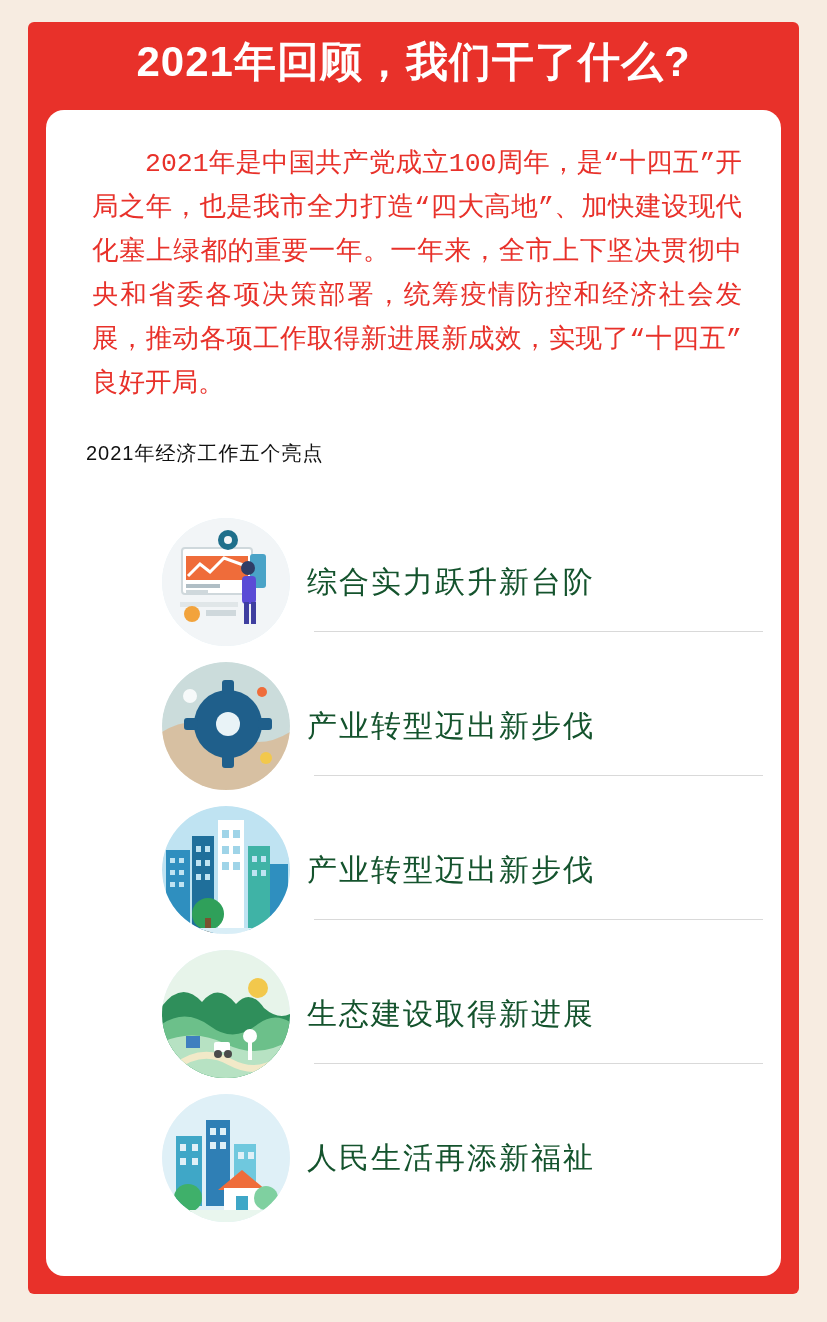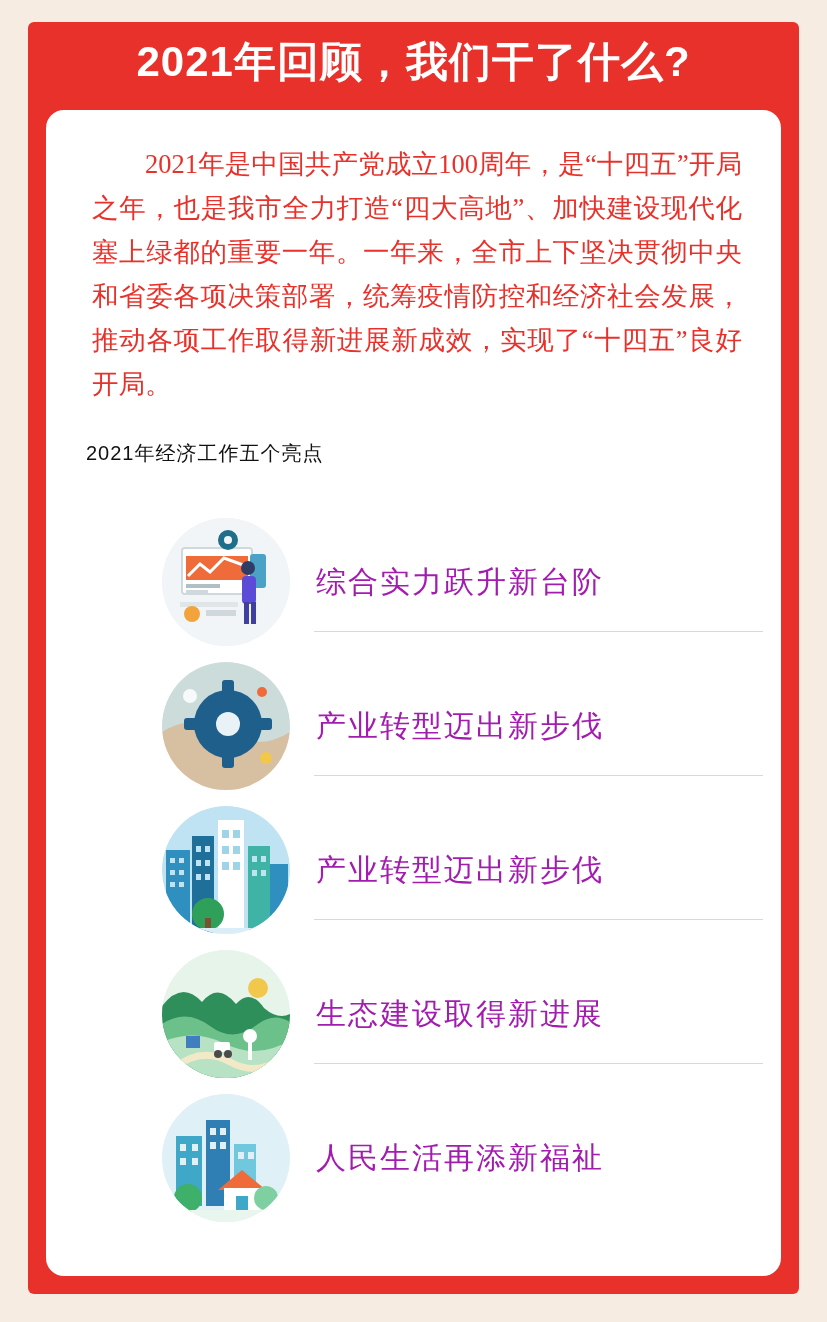--- a/index.html
+++ b/index.html
@@ -63,21 +63,21 @@
   .intro {
     position: absolute;
     left: 46px;
     top: 32px;
     width: 650px;
     color: #e8312a;
     font-size: 26.5px;
     line-height: 44px;
     text-indent: 53px;
     text-align: justify;
-    font-family: Liberation Serif, serif;
+    font-family: Liberation Mono, monospace;
   }
   .section-title {
     position: absolute;
     left: 40px;
     top: 330px;
     font-size: 20px;
     color: #111111;
     letter-spacing: 1px;
     font-family: "Liberation Sans", sans-serif;
   }
@@ -98,23 +98,23 @@
     height: 128px;
     border-radius: 50%;
     margin-left: 116px;
     flex: 0 0 auto;
     overflow: hidden;
     position: relative;
     background: #eaf4f8;
   }
   .thumb svg { display: block; }
   .item-label {
-    margin-left: 26px;
+    margin-left: 17px;
     font-size: 30px;
-    color: #a21caf;
+    color: #14532d;
     letter-spacing: 2px;
     white-space: nowrap;
     font-family: "Liberation Sans", sans-serif;
   }
   .rule {
     position: absolute;
     left: 268px;
     right: 18px;
     bottom: 22px;
     height: 1px;

